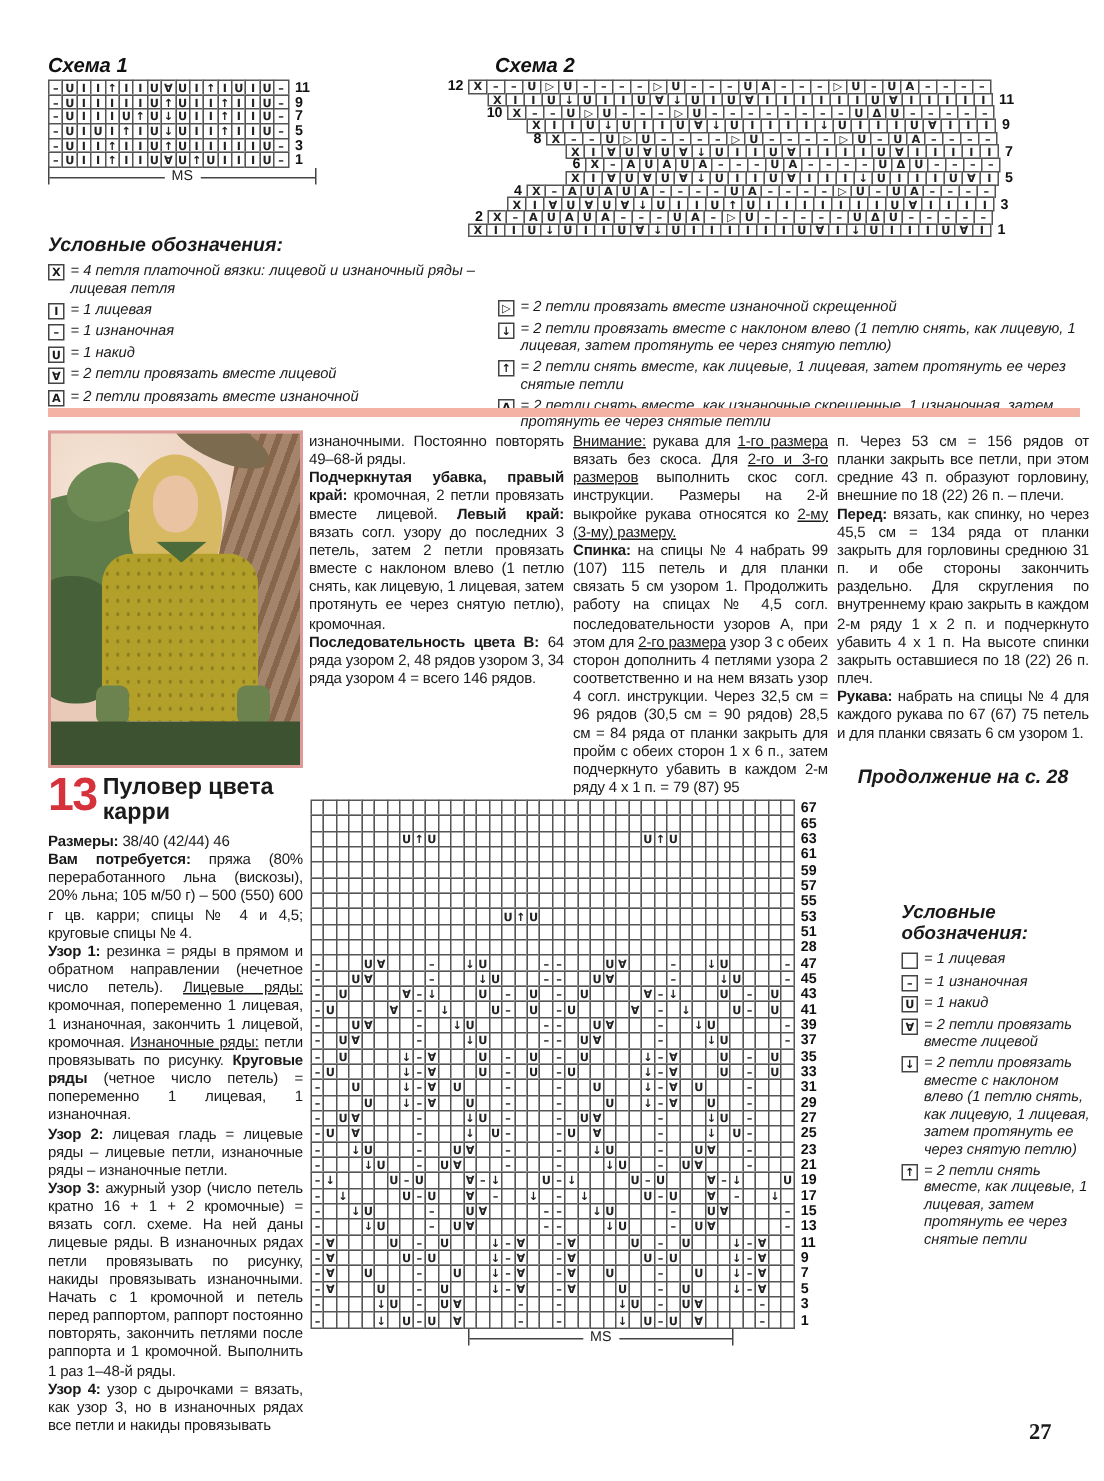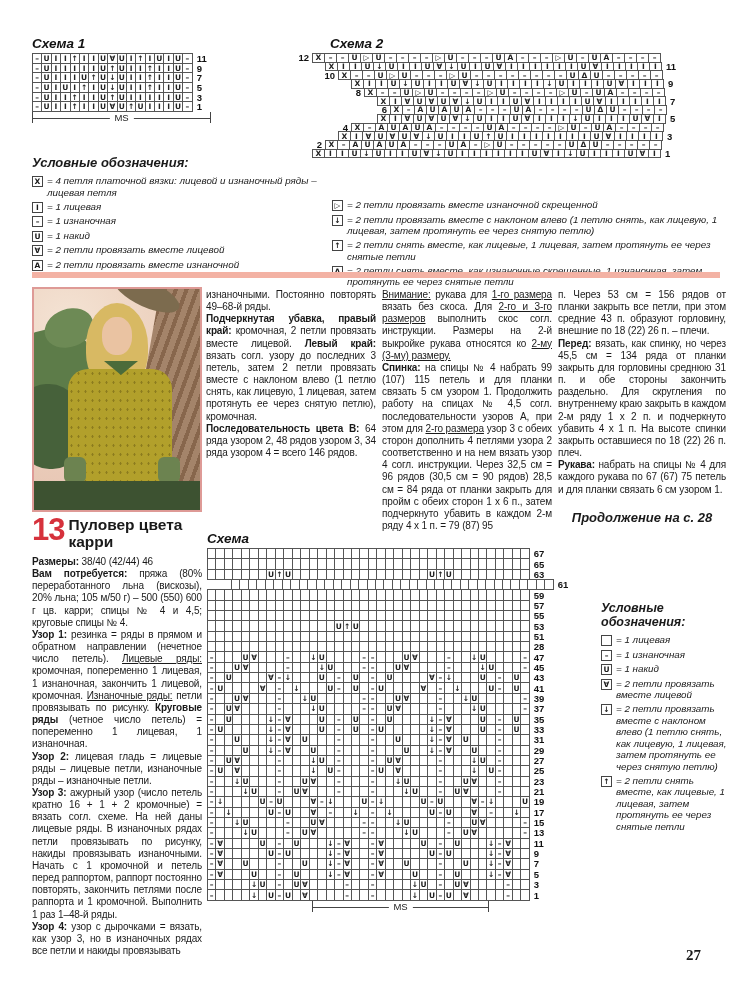--- a/index.html
+++ b/index.html
@@ -673,21 +673,20 @@
 <div class="abs col" style="left:32px;top:556px;width:170px;">
     <div class="para"><span class="b">Размеры: </span><span>38/40 (42/44) 46</span></div>
     <div class="para"><span class="b">Вам потребуется: </span><span>пряжа (80% переработанного льна (вискозы), 20% льна; 105 м/50 г) – 500 (550) 600 г цв. карри; спицы № 4 и 4,5; круговые спицы № 4.</span></div>
     <div class="para"><span class="b">Узор 1: </span><span>резинка = ряды в прямом и обратном направлении (нечетное число петель). </span><span class="u">Лицевые ряды:</span><span> кромочная, попеременно 1 лицевая, 1 изнаночная, закончить 1 лицевой, кромочная. </span><span class="u">Изнаночные ряды:</span><span> петли провязывать по рисунку. </span><span class="b">Круговые ряды</span><span> (четное число петель) = попеременно 1 лицевая, 1 изнаночная.</span></div>
     <div class="para"><span class="b">Узор 2: </span><span>лицевая гладь = лицевые ряды – лицевые петли, изнаночные ряды – изнаночные петли.</span></div>
     <div class="para"><span class="b">Узор 3: </span><span>ажурный узор (число петель кратно 16 + 1 + 2 кромочные) = вязать согл. схеме. На ней даны лицевые ряды. В изнаночных рядах петли провязывать по рисунку, накиды провязывать изнаночными. Начать с 1 кромочной и петель перед раппортом, раппорт постоянно повторять, закончить петлями после раппорта и 1 кромочной. Выполнить 1 раз 1–48-й ряды.</span></div>
     <div class="para"><span class="b">Узор 4: </span><span>узор с дырочками = вязать, как узор 3, но в изнаночных рядах все петли и накиды провязывать</span></div>
   </div>
 
 <div class="abs" style="left:207px;top:531px;width:400px;">
-  <div class="sch-title">Схема</div>
   <div class="grid">
       <div class="crow" style="height: 11.35px;">
         <span class="cell" style="width: 9.47px;"></span>
         <span class="cell" style="width: 9.47px;"></span>
         <span class="cell" style="width: 9.47px;"></span>
         <span class="cell" style="width: 9.47px;"></span>
         <span class="cell" style="width: 9.47px;"></span>
         <span class="cell" style="width: 9.47px;"></span>
         <span class="cell" style="width: 9.47px;"></span>
         <span class="cell" style="width: 9.47px;"></span>
@@ -798,21 +797,21 @@
         <span class="cell" style="width: 9.47px;"></span>
         <span class="cell" style="width: 9.47px;"></span>
         <span class="cell" style="width: 9.47px;"></span>
         <span class="cell" style="width: 9.47px;"></span>
         <span class="cell" style="width: 9.47px;"></span>
         <span class="cell" style="width: 9.47px;"></span>
         <span class="cell" style="width: 9.47px;"></span>
         <span class="cell" style="width: 9.47px;"></span>
         <span class="glabel right">63</span>
       </div>
-      <div class="crow" style="height: 11.35px; margin-left: 24px;">
+      <div class="crow" style="height: 11.35px;">
         <span class="cell" style="width: 9.47px;"></span>
         <span class="cell" style="width: 9.47px;"></span>
         <span class="cell" style="width: 9.47px;"></span>
         <span class="cell" style="width: 9.47px;"></span>
         <span class="cell" style="width: 9.47px;"></span>
         <span class="cell" style="width: 9.47px;"></span>
         <span class="cell" style="width: 9.47px;"></span>
         <span class="cell" style="width: 9.47px;"></span>
         <span class="cell" style="width: 9.47px;"></span>
         <span class="cell" style="width: 9.47px;"></span>

